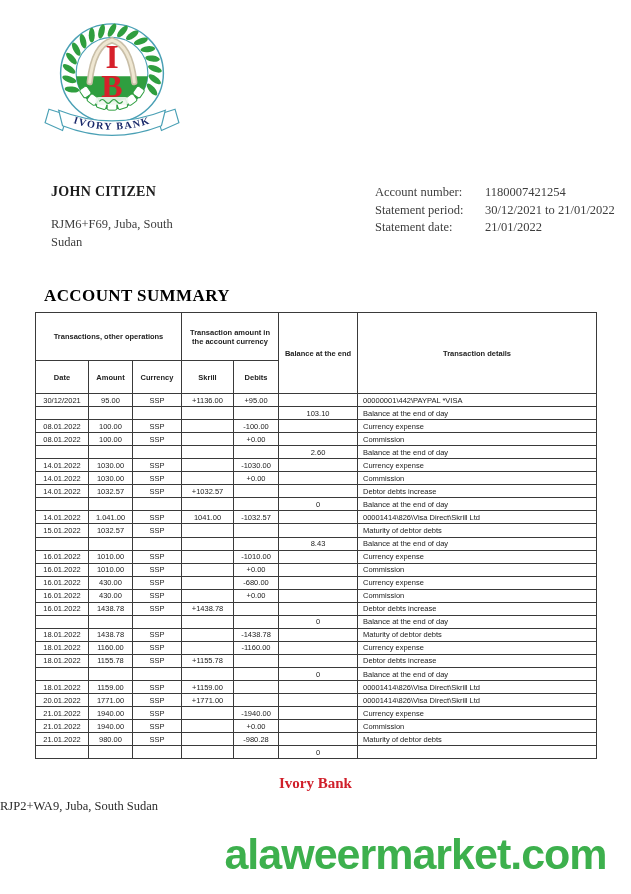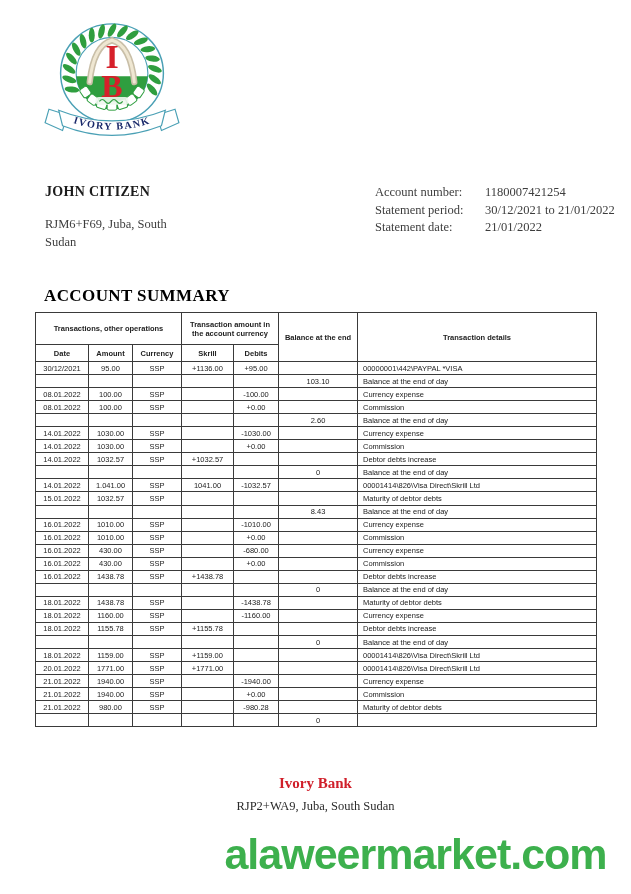--- a/index.html
+++ b/index.html
@@ -5,55 +5,55 @@
   html,body { margin:0; padding:0; background:#ffffff; }
   .page {
     position:relative; width:631px; height:894px; background:#ffffff;
     font-family:"Liberation Serif", serif; color:#2b2b2b; overflow:hidden;
   }
 
   
   .logo { position:absolute; left:38px; top:20px; width:148px; height:128px; }
 
   
-  .holder { position:absolute; left:45px; top:184px; width:210px; }
+  .holder { position:absolute; left:51px; top:184px; width:210px; }
   .holder-name { font-weight:bold; font-size:14px; color:#1c1c1c; letter-spacing:0.3px; }
   .holder-addr { font-size:12.5px; color:#3d3d3d; line-height:1.45; margin-top:15px; }
 
   
   .acct { position:absolute; left:347px; top:184px; font-size:12.5px; color:#3d3d3d;margin-left:28px; }
   .acct-row { display:flex; line-height:17.5px; }
   .acct-label { width:110px; }
 
   
   .summary-title { position:absolute; left:44px; top:286px; font-size:17px; font-weight:bold; color:#000; letter-spacing:0.4px; }
 
   
   table.stmt {
     position:absolute; left:35px; top:312px; width:561px;
     border-collapse:collapse; table-layout:fixed;
     font-family:"Liberation Sans", sans-serif; font-size:7.5px; color:#222;
   }
   table.stmt th, table.stmt td { border:1px solid #3a3a3a; }
-  table.stmt thead th { font-weight:bold; text-align:center; vertical-align:middle; padding:2px 2px; }
+  table.stmt thead th { font-weight:bold; text-align:center; vertical-align:middle; padding:10px 2px; }
   tr.group-row th { height:27px; }
   tr.sub-row th { height:12px; }
   table.stmt tbody td {
     height:12.05px; padding:0 2px; text-align:center; vertical-align:middle;
     overflow:hidden; white-space:nowrap;
   }
   table.stmt tbody td.details { text-align:left; padding-left:5px; }
 
   
   .footer-bank {
     position:absolute; top:775px; left:0; width:631px; text-align:center;
     font-size:15px; font-weight:bold; color:#d01f2a;
   }
   .footer-addr {
-    position:absolute; top:799px; left:0; width:631px; text-align:center;
+    position:absolute; top:799px; left:0; width:631px; text-align:left;
     font-size:12.5px; color:#2b2b2b;
   }
   .watermark {
     position:absolute; top:829px; left:200px; width:431px; text-align:center;
     font-family:"Liberation Sans", sans-serif; font-weight:bold;
     font-size:43px; color:#3db04d; letter-spacing:-1px; line-height:1.2;
   }
 </style>
 </head>
 <body>

